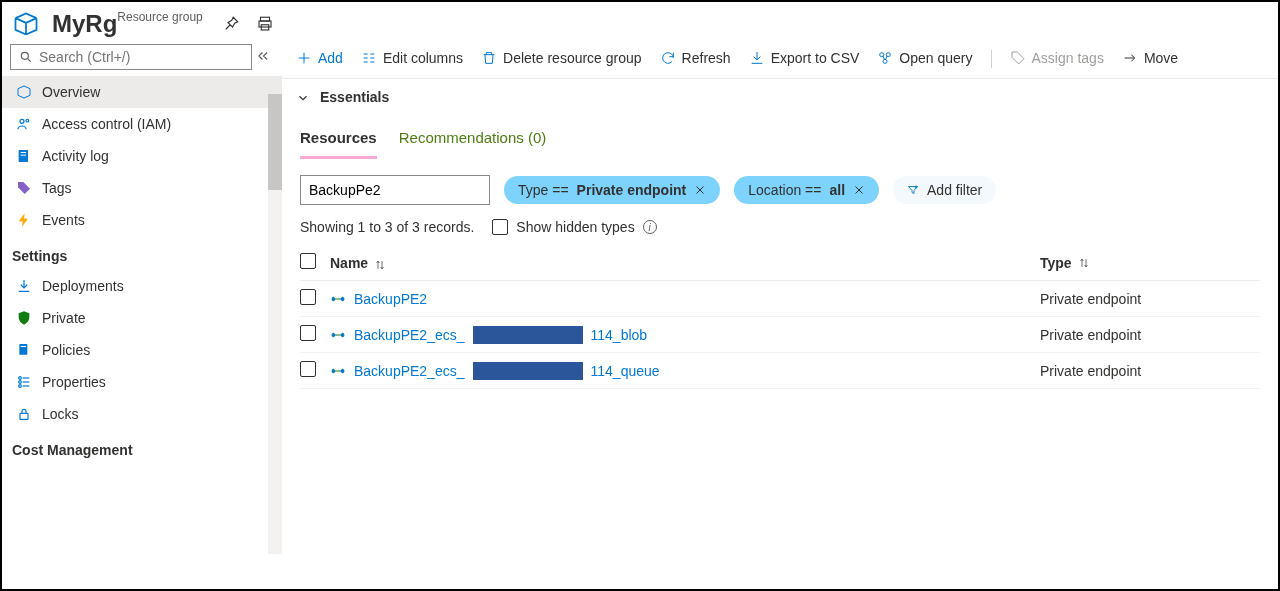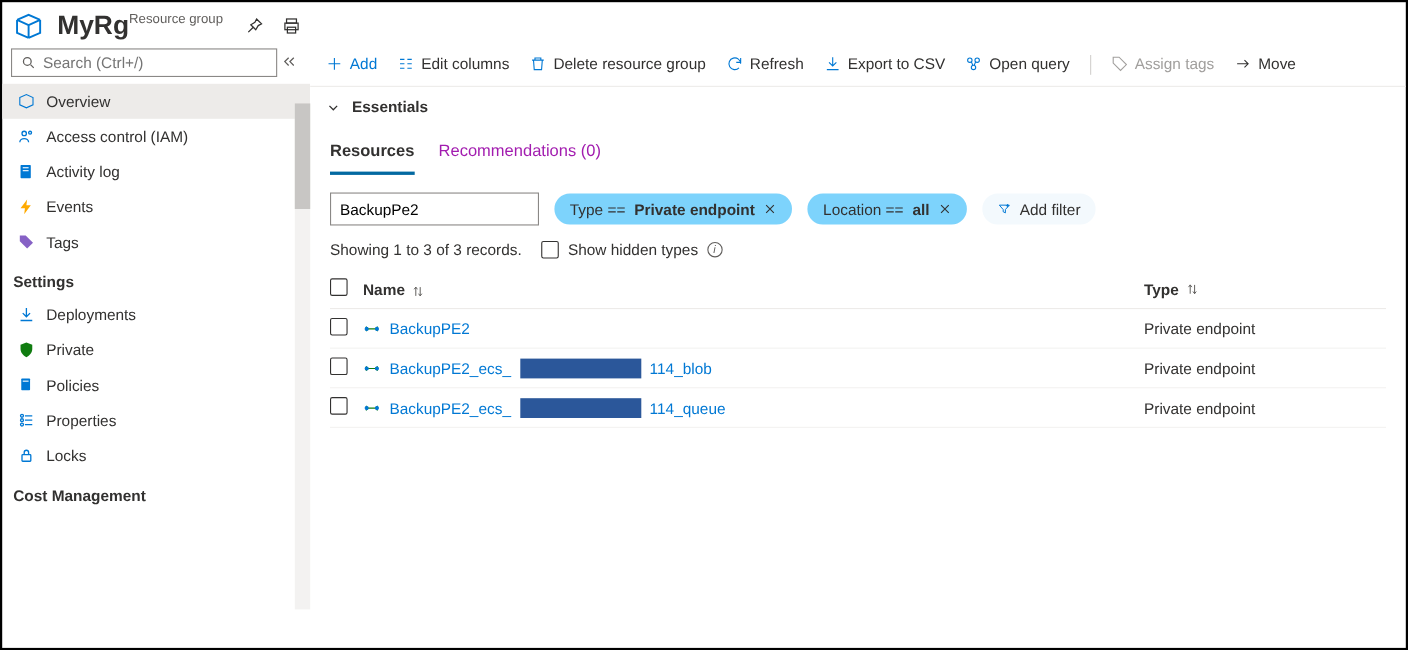--- a/index.html
+++ b/index.html
@@ -31,22 +31,22 @@
   .toolbar { display:flex; align-items:flex-start; gap:18px; padding:12px 14px 10px 14px; border-bottom:1px solid #edebe9; white-space:nowrap; overflow:hidden;}
   .tbtn { display:flex; align-items:center; gap:6px; cursor:pointer; color:#323130; font-size:14px; }
   .tbtn svg { width:16px; height:16px; }
   .tbtn.blue { color:#0078d4; }
   .tbtn.blue svg { color:#0078d4; }
   .tsep { width:1px; height:18px; background:#d2d0ce; }
   .tbtn.disabled { color:#a19f9d; cursor:default;}
   .tbtn.disabled svg { color:#a19f9d; }
   .essentials { display:flex; align-items:flex-end; gap:10px; padding:10px 14px; font-weight:600; cursor:pointer;}
   .tabs { display:flex; gap:22px; padding:6px 18px 0 18px; }
-  .tab { padding:8px 0 10px 0; cursor:pointer; color:#a21caf; font-size:15px;}
-  .tab.active { color:#323130; font-weight:600; border-bottom:3px solid #0369a1; }
+  .tab { padding:8px 0 10px 0; cursor:pointer; color:#4d7c0f; font-size:15px;}
+  .tab.active { color:#323130; font-weight:600; border-bottom:3px solid #f9a8d4; }
   .filters { display:flex; align-items:center; gap:14px; padding:16px 18px 10px 18px; }
   .filterinput { border:1px solid #8a8886; padding:6px 8px; width:190px; font-size:14px; }
   .pill { background:#7dd3fc; border-radius:20px; padding:6px 14px; display:flex; align-items:center; gap:8px; font-size:14px; color:#323130; cursor:pointer;}
   .pill .val { font-weight:600; }
   .pill svg { width:12px; height:12px; }
   .recrow { display:flex; align-items:center; gap:18px; padding:4px 36px 10px 18px; color:#323130; font-size:14px;}
   .chk { width:16px; height:16px; border:1px solid #323130; border-radius:2px; display:inline-block; cursor:pointer;}
   .info-icon { width:14px; height:14px; border:1px solid #605e5c; border-radius:50%; display:inline-flex; align-items:center; justify-content:center; font-size:10px; color:#605e5c; font-style:italic; }
 
   .grid { padding:0 18px; }
@@ -128,33 +128,33 @@
               <svg viewBox="0 0 24 24" width="16" height="16" fill="#0078d4">
                 <rect x="4" y="3" width="14" height="18" rx="1" fill="#0078d4"></rect>
                 <rect x="7" y="6" width="8" height="1.5" fill="#fff"></rect>
                 <rect x="7" y="10" width="8" height="1.5" fill="#fff"></rect>
               </svg>
             </span>
           <span>Activity log</span>
         </div>
         <div class="nav-item">
           <span class="nav-icon">
+              <svg viewBox="0 0 24 24" width="16" height="16" fill="#8661c5">
+                <path d="M3 3h8l10 10-8 8L3 11z"></path>
+              </svg>
+            </span>
+          <span>Tags</span>
+        </div>
+        <div class="nav-item">
+          <span class="nav-icon">
               <svg viewBox="0 0 24 24" width="16" height="16" fill="#ffaa00">
                 <path d="M13 2L4 14h6l-1 8 9-12h-6z"></path>
               </svg>
             </span>
           <span>Events</span>
-        </div>
-        <div class="nav-item">
-          <span class="nav-icon">
-              <svg viewBox="0 0 24 24" width="16" height="16" fill="#8661c5">
-                <path d="M3 3h8l10 10-8 8L3 11z"></path>
-              </svg>
-            </span>
-          <span>Tags</span>
         </div>
 
         <div class="sect">Settings</div>
         <div class="nav-item">
           <span class="nav-icon">
               <svg viewBox="0 0 24 24" width="16" height="16" fill="none" stroke="#0078d4" stroke-width="1.8">
                 <path d="M12 3v12M7 10l5 5 5-5M4 20h16"></path>
               </svg>
             </span>
           <span>Deployments</span>

